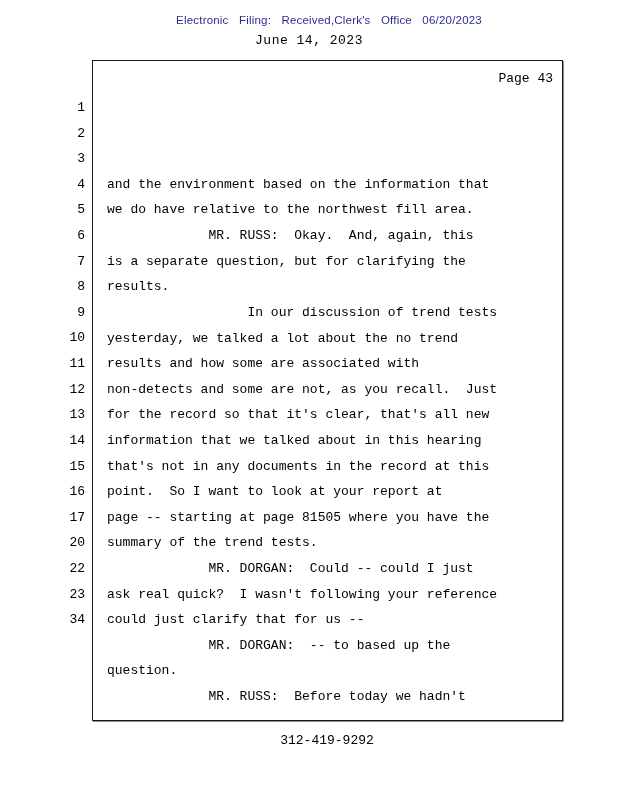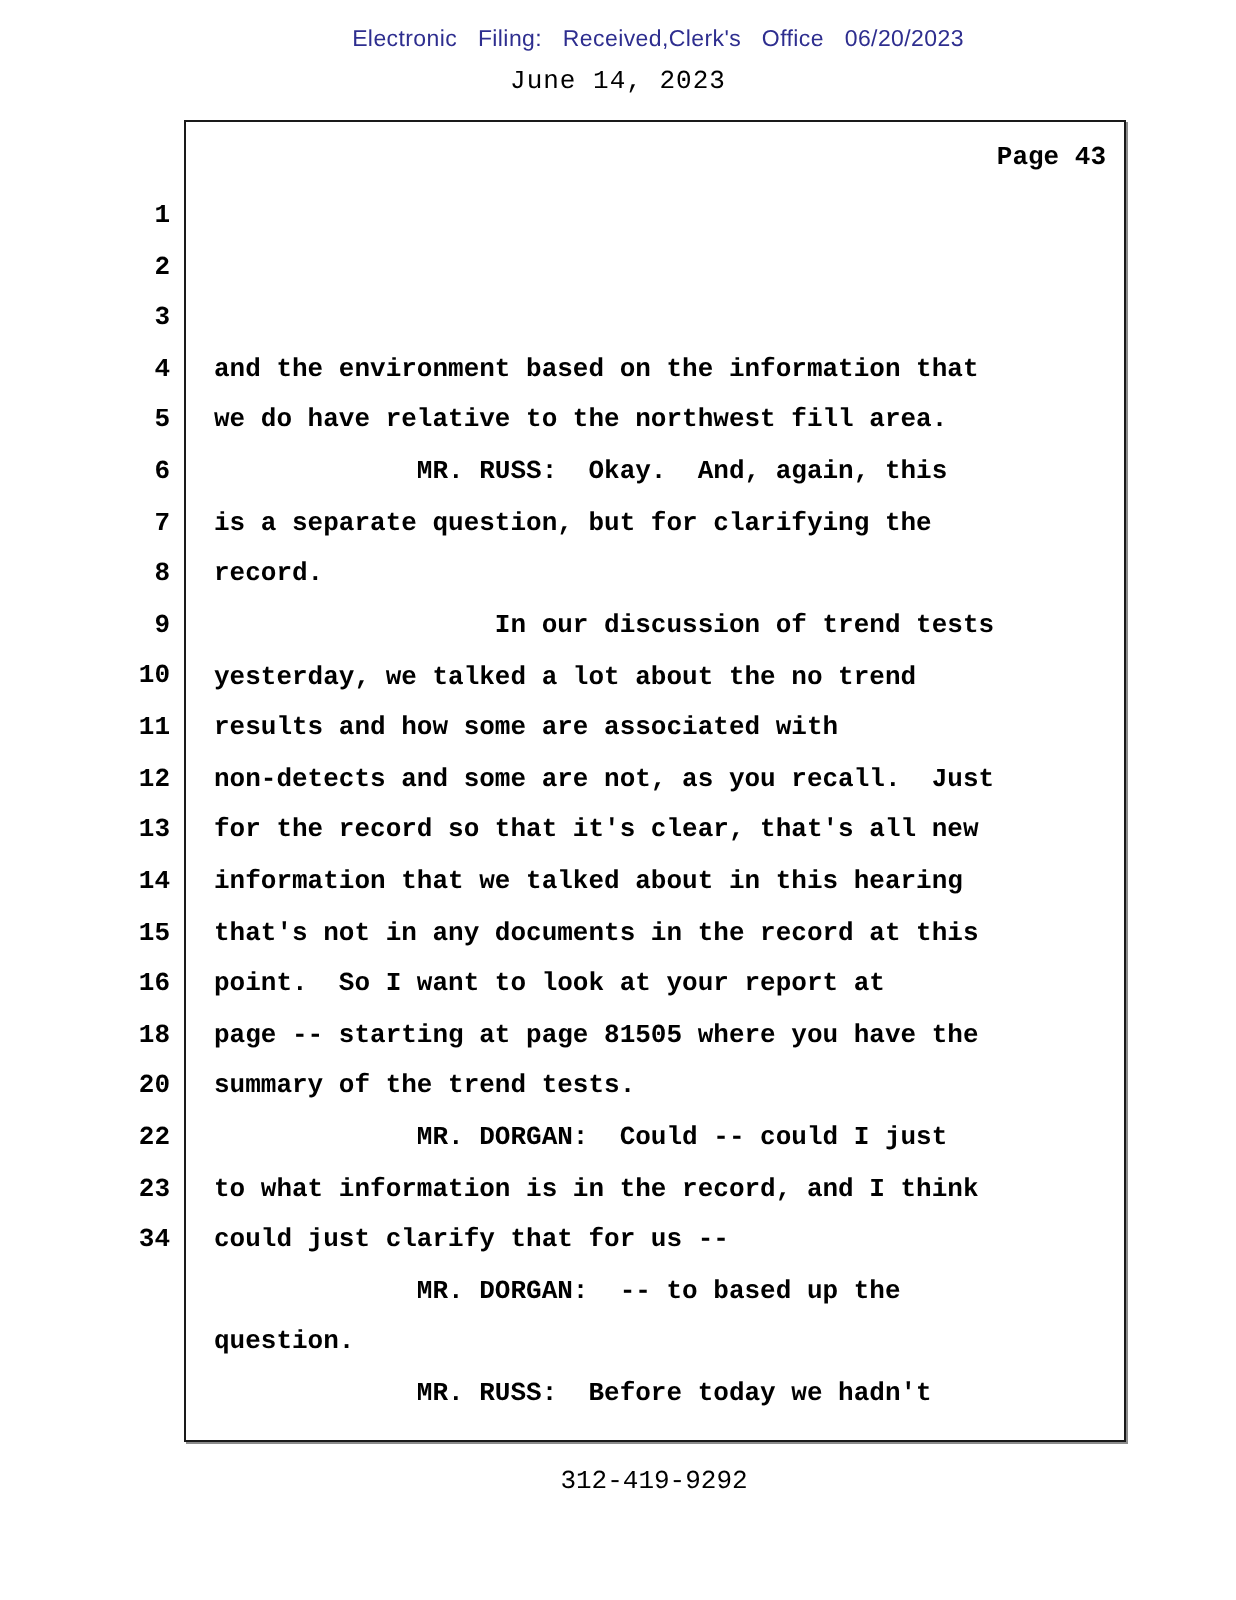--- a/index.html
+++ b/index.html
@@ -42,21 +42,20 @@
   
   .page-box {
     position: absolute;
     left: 92px;
     top: 60px;
     width: 469px;
     height: 659px;
     border: 1px solid #1a1a1a;
     box-shadow: 1px 1px 0 rgba(0,0,0,0.45);
     background: #ffffff;
-    font-weight: bold;
   }
 
   .page-label {
     position: absolute;
     top: 10px;
     right: 9px;
     font-size: 13px;
   }
 
   .lines {
@@ -122,21 +121,21 @@
     <span class="line-text">             MR. RUSS:  Okay.  And, again, this</span>
   </div>
 
   <div class="line">
     <span class="line-num">4</span>
     <span class="line-text">is a separate question, but for clarifying the</span>
   </div>
 
   <div class="line">
     <span class="line-num">5</span>
-    <span class="line-text">record.</span>
+    <span class="line-text">results.</span>
   </div>
 
   <div class="line">
     <span class="line-num">6</span>
     <span class="line-text">                  In our discussion of trend tests</span>
   </div>
 
   <div class="line">
     <span class="line-num">7</span>
     <span class="line-text">yesterday, we talked a lot about the no trend</span>
@@ -180,25 +179,25 @@
   <div class="line">
     <span class="line-num">15</span>
     <span class="line-text">summary of the trend tests.</span>
   </div>
 
   <div class="line">
     <span class="line-num">16</span>
     <span class="line-text">             MR. DORGAN:  Could -- could I just</span>
   </div>
 
-
-  <div class="line">
-    <span class="line-num">18</span>
-    <span class="line-text">to what information is in the record, and I think</span>
-  </div>
+  <div class="line">
+    <span class="line-num">17</span>
+    <span class="line-text">ask real quick?  I wasn't following your reference</span>
+  </div>
+
 
 
   <div class="line">
     <span class="line-num">20</span>
     <span class="line-text">could just clarify that for us --</span>
   </div>
 
 
   <div class="line">
     <span class="line-num">22</span>

